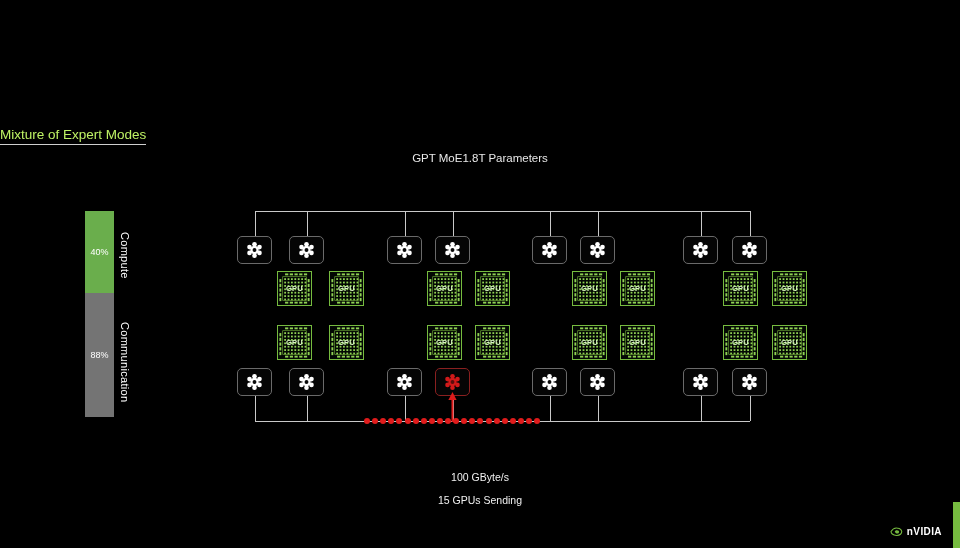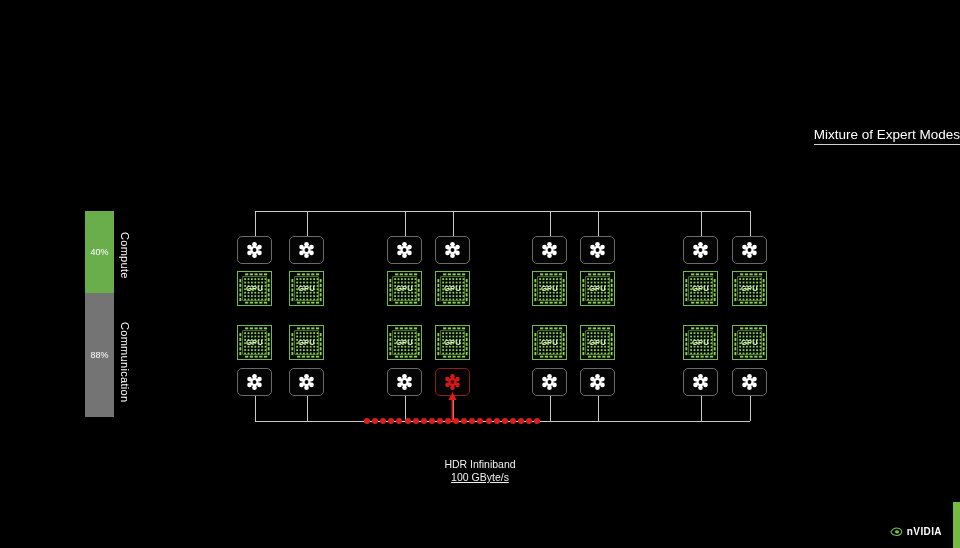--- a/index.html
+++ b/index.html
@@ -17,21 +17,21 @@
   #slide-title{
     position:absolute;left:0;top:38px;width:960px;
     text-align:center;
     font-size:24px;font-weight:bold;letter-spacing:.2px;
     color:#ffffff;
   }
 
   
   #subtitle-heading{
     position:absolute;left:0;top:127px;width:960px;
-    text-align:right;font-size:13.5px;color:#ffffff;
+    text-align:left;font-size:13.5px;color:#bef264;
   }
   #subtitle-heading span{
     border-bottom:1px solid #cfcfcf;padding-bottom:2px;
   }
   #subtitle-sub{
     position:absolute;left:0;top:152px;width:960px;
     text-align:center;font-size:11.5px;color:#e8e8e8;
   }
 
   
@@ -68,20 +68,21 @@
     box-sizing:border-box;
   }
   .switch-box.red{border-color:#8a2020;}
   .switch-box svg{display:block;width:100%;height:100%;}
 
   .gpu-chip{
     position:absolute;width:35px;height:35px;
     border:1.4px solid #76bb3f;
     background:#030703;
     box-sizing:border-box;
+    margin-left:40px;
   }
   .gpu-chip .pins{position:absolute;inset:0;}
   .gpu-chip .pins svg{display:block;width:100%;height:100%;}
   .gpu-chip .gpu-text{
     position:absolute;left:0;right:0;top:50%;
     transform:translateY(-50%);
     text-align:center;
     font-size:7.5px;font-weight:bold;
     color:#d8f5c2;
     letter-spacing:.2px;
@@ -96,21 +97,21 @@
   }
   #red-arrow{position:absolute;left:448px;top:392px;width:9px;height:30px;}
   #red-arrow svg{display:block;}
 
   
   .footer-line{
     position:absolute;left:0;width:960px;text-align:center;
     font-size:10.5px;color:#f0f0f0;
   }
   #cap-1{top:458px;}
-  #cap-2{top:471px;text-decoration:underline;}
+  #cap-2{top:471px;}
   #cap-3{top:494px;}
   #cap-4{top:507px;}
 
   
   #nvidia-logo{
     position:absolute;right:18px;bottom:11px;
     display:flex;align-items:center;gap:4px;
   }
   #nvidia-logo .eye{width:13px;height:9px;}
   #nvidia-wordmark{
@@ -124,20 +125,21 @@
 </style>
 </head>
 <body>
 
 <div class="stage">
 
 
   <div id="subtitle-heading">
     <span>Mixture of Expert Modes</span>
   </div>
+  <div id="subtitle-sub">GPT MoE1.8T Parameters</div>
 
   <div id="ratio-bar">
     <div class="ratio-seg" id="ratio-seg-compute">
       <span>40%</span>
     </div>
     <div class="ratio-seg" id="ratio-seg-comm">
       <span>88%</span>
     </div>
   </div>
   <div class="ratio-label" id="ratio-label-compute">Compute</div>
@@ -1708,22 +1710,22 @@
       <div class="red-dot" style="left: 162px;"></div>
       <div class="red-dot" style="left: 170.1px;"></div>
     </div>
   <div id="red-arrow">
     <svg viewBox="0 0 9 30" width="9" height="30" aria-hidden="true">
       <line x1="4.5" y1="30" x2="4.5" y2="7" stroke="#e01b1b" stroke-width="2"></line>
       <polygon points="4.5,0 8.6,8 0.4,8" fill="#e01b1b"></polygon>
     </svg>
   </div>
 
-  <div class="footer-line" id="cap-1">HDR Infiniband</div>
   <div class="footer-line" id="cap-2">100 GByte/s</div>
+  <div class="footer-line" id="cap-3">15 GPUs Sending</div>
 
   <div id="nvidia-logo">
     <svg class="eye" viewBox="0 0 26 18" aria-hidden="true">
       <path d="M2 9 C6 2.5 13 1 18.5 3.2 C24 5.4 25 11 21 14.5 C17 18 9 17.5 4.5 14 C3 12.8 2.2 10.8 2 9 Z" fill="none" stroke="#76bb3f" stroke-width="2.2"></path>
       <path d="M9.5 9 C11 6.2 15 5.8 17.2 7.6 C19 9.1 18.4 12 16 12.8 C13.3 13.7 10.2 12 9.5 9 Z" fill="#76bb3f"></path>
     </svg>
     <span id="nvidia-wordmark">nVIDIA</span>
   </div>
   <div id="green-edge"></div>
 

